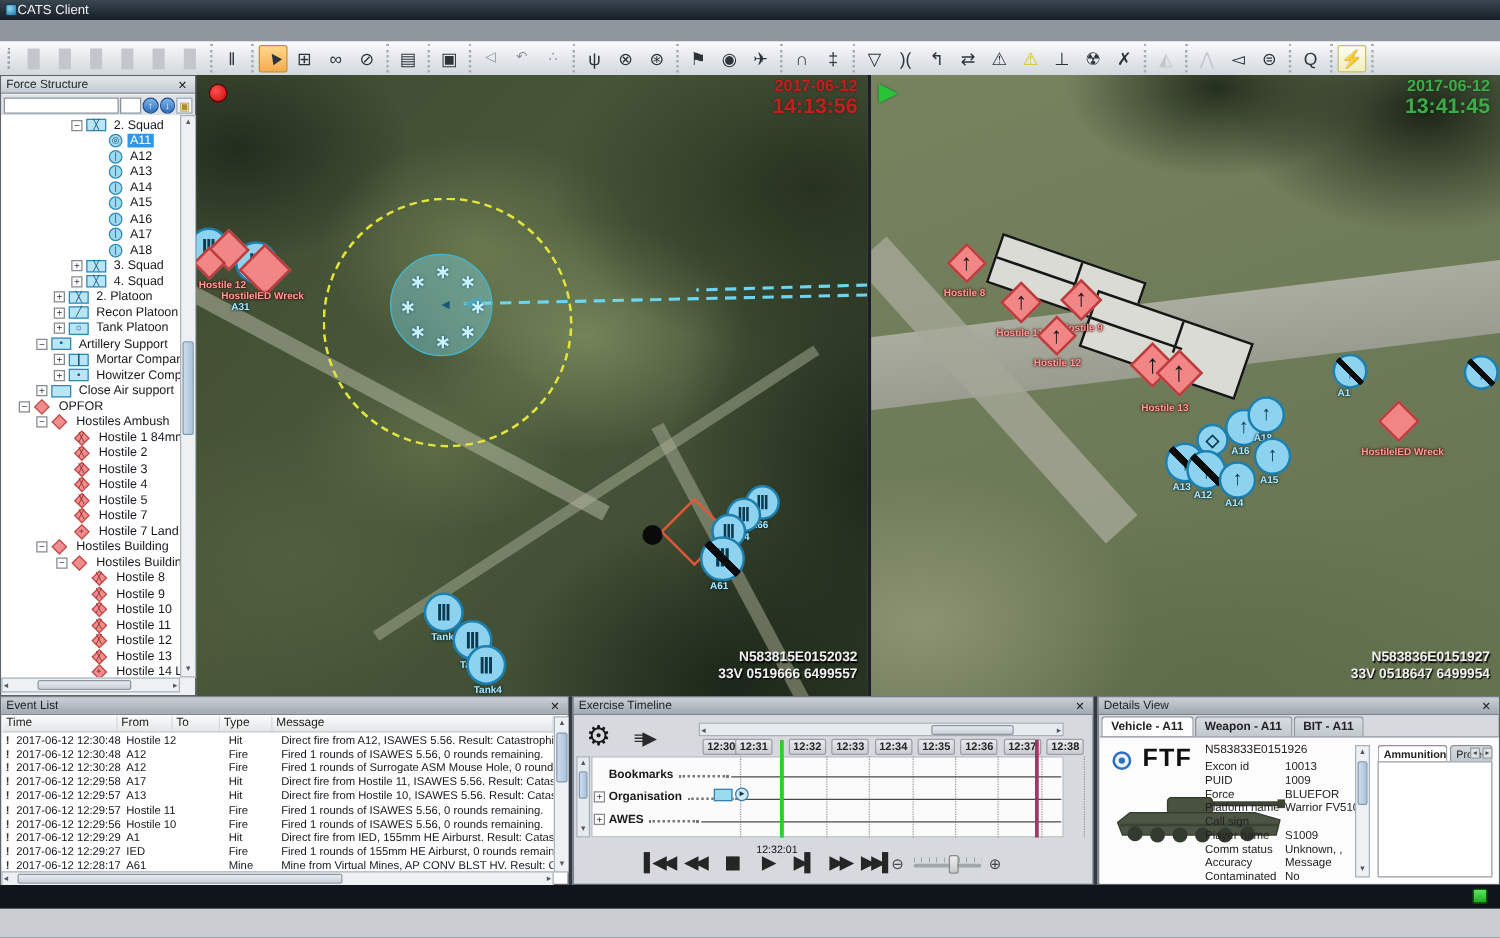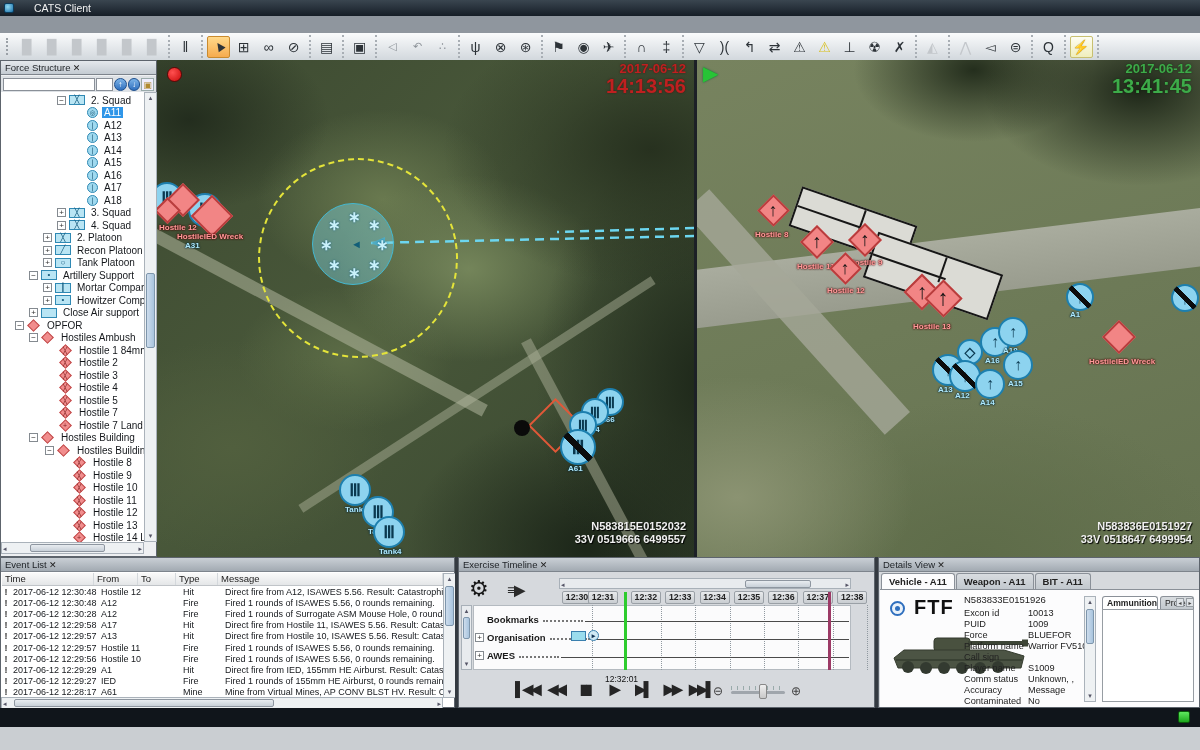--- a/index.html
+++ b/index.html
@@ -3,21 +3,21 @@
 <meta charset="utf-8">
 <style>
   * { margin:0; padding:0; box-sizing:border-box; }
   html,body { width:1200px; height:750px; overflow:hidden; }
   body { font-family:"Liberation Sans", sans-serif; background:#8f969e; position:relative; }
   #app { position:absolute; inset:0; }
 
   
   #titlebar { position:absolute; left:0; top:0; width:1200px; height:16px;
     background:linear-gradient(#3a4650,#161e27); color:#f2f2f2; font-size:10.5px;
-    display:flex; align-items:center; padding-left:4px; gap:20px; }
+    display:flex; align-items:center; padding-left:4px; gap:0; }
   #appicon { width:10px; height:10px; background:radial-gradient(circle at 35% 35%, #8fd8f0, #1a6fa8); border-radius:2px; border:1px solid #0b3c5c; }
 
   
   #menubar { position:absolute; left:0; top:16px; width:1200px; height:17px;
     background:linear-gradient(#4c4c4c,#3c3c3c); display:flex; align-items:center; padding-left:10px; }
   #menubar::before { content:""; border-left:2px dotted #8a8a8a; height:11px; margin-right:6px; }
   .menu-item { color:#f0f0f0; font-size:10.5px; padding:2px 8px; cursor:default; }
 
   
   #toolbar { position:absolute; left:0; top:33px; width:1200px; height:27px;
@@ -31,21 +31,21 @@
   .tb-btn.sm .tb-glyph { font-size:11px; color:#8b9197; }
   .tb-btn.act { background:linear-gradient(#ffd98a,#f5ab4e); border-color:#c98a2e; }
   .tb-btn.yel .tb-glyph { color:#d8c020; }
   .tb-btn.wx { background:linear-gradient(#fdfdf2,#f0eebc); border-color:#c8c070; }
   .tb-btn.wx .tb-glyph { color:#e8c800; text-shadow:0 0 1px #887; }
   .tb-glyph.rot { transform:rotate(-125deg); display:inline-block; }
 
   
   .panel { position:absolute; background:#d6d9dd; border:1px solid #5d646c; }
   .panel-title { height:14px; background:linear-gradient(#c9cfd5,#a2aab2); border-bottom:1px solid #7d848c;
-    font-size:9.5px; color:#1d2125; display:flex; align-items:center; justify-content:flex-start; padding:0 4px; }
+    font-size:9.5px; color:#1d2125; display:flex; align-items:center; justify-content:space-between; padding:0 4px; }
   .close-x { font-size:9px; color:#222; width:12px; text-align:center; }
 
   
   #forcepanel { left:0; top:60px; width:157px; height:497px; background:#eef0f2; }
   #forcepanel .panel-title { background:linear-gradient(#e4e8ec,#c4cbd2); }
   #filterrow { position:absolute; left:0; top:15px; width:155px; height:16px; background:#dde1e5; display:flex; align-items:center; gap:1px; padding:0 2px; }
   #filterrow input { height:13px; border:1px solid #8a9098; font-size:9px; padding:0 2px; }
   .rbtn { width:13px; height:13px; border-radius:7px; background:linear-gradient(#7db4e8,#2f6fbe); color:#fff;
     font-size:8px; line-height:12px; text-align:center; border:1px solid #1d4f8e; }
   .sqbtn { width:13px; height:13px; font-size:9px; line-height:12px; text-align:center; color:#b08a30;
@@ -85,21 +85,21 @@
     background:
       radial-gradient(ellipse 260px 160px at 88% 6%, #1d2618 0%, rgba(0,0,0,0) 60%),
       radial-gradient(ellipse 200px 120px at 55% 2%, #242e1d 0%, rgba(0,0,0,0) 60%),
       radial-gradient(ellipse 320px 220px at 8% 88%, #8b9372 0%, rgba(0,0,0,0) 55%),
       radial-gradient(ellipse 420px 260px at 55% 100%, #5e6c49 0%, rgba(0,0,0,0) 60%),
       linear-gradient(160deg,#77835f 0%,#6e7b58 50%,#657250 100%); }
   #mapgap { position:absolute; left:694px; top:60px; width:3px; height:497px; background:#1c2026; }
   .road { position:absolute; }
   .m-datetime { position:absolute; right:8px; top:2px; text-align:right; font-weight:bold; line-height:1.05; }
   .m-date { font-size:13px; }
-  .m-time { font-size:20px; }
+  .m-time { font-size:17px; }
   #mapL .m-datetime { color:#bf2020; text-shadow:0 0 2px rgba(60,0,0,.6); }
   #mapR .m-datetime { color:#3dab49; text-shadow:0 0 2px rgba(0,40,0,.6); }
   .m-coords { position:absolute; right:8px; bottom:10px; text-align:right; color:#f0f0f0; font-size:11px;
     font-weight:bold; text-shadow:1px 1px 1px #000; line-height:1.25; }
   #recdot { position:absolute; left:10px; top:7px; width:15px; height:15px; border-radius:50%;
     background:radial-gradient(circle at 35% 35%, #ff5050, #c80a0a); border:1px solid #5e0505; }
   #playtri { position:absolute; left:6px; top:1px; font-size:20px; color:#28c436; text-shadow:0 0 2px #063; }
   .aoe-ring { position:absolute; border:2.5px dashed #e4e43a; border-radius:50%; }
   .aoe-fill { position:absolute; border-radius:50%; background:rgba(125,212,226,.42); border:1.5px solid #43b8d0; }
   .snow { position:absolute; color:#c9f1fa; font-size:15px; font-weight:bold; text-shadow:0 0 2px #157; }

